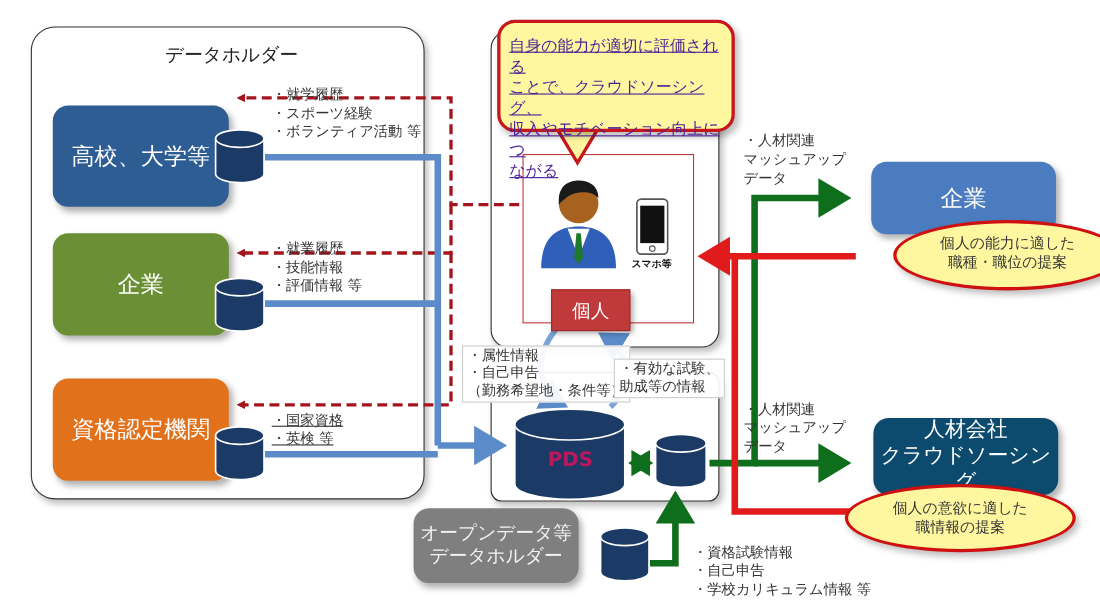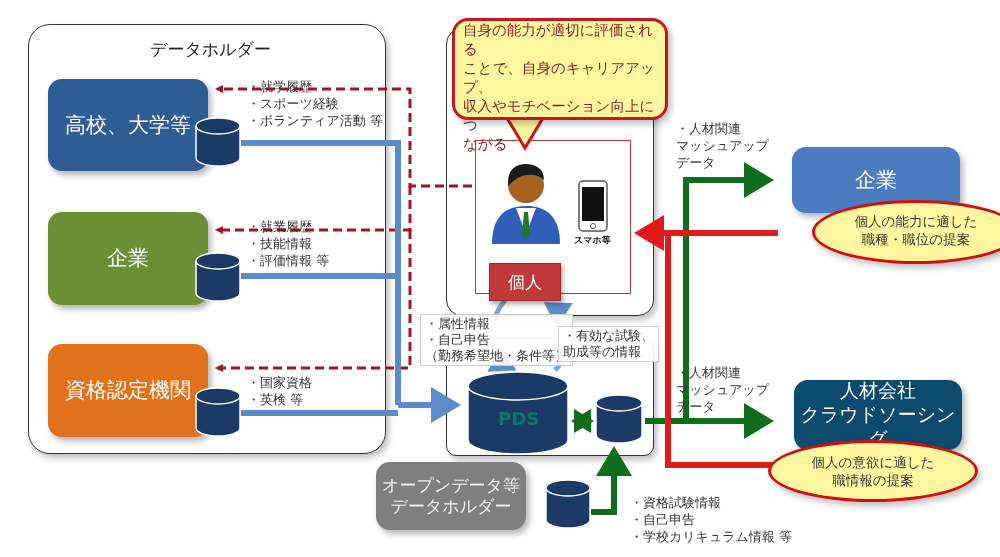--- a/index.html
+++ b/index.html
@@ -9,32 +9,32 @@
   .abs { position: absolute; }
   .panel { position: absolute; border: 1.5px solid #333; border-radius: 22px; background: #fff;
            box-shadow: 3px 4px 6px rgba(0,0,0,0.25); }
   .title { position: absolute; font-size: 17px; color: #222; white-space: nowrap; }
   .org { position: absolute; border-radius: 14px; color: #fff; display: flex; align-items: center;
          justify-content: center; text-align: center; box-shadow: 3px 4px 6px rgba(0,0,0,0.3);
          font-size: 21px; line-height: 1.25; }
   .note { position: absolute; font-size: 13px; line-height: 17px; color: #333; white-space: nowrap; }
   .note.center { text-align: left; }
   .bubble { position: absolute; background: #fff7a0; border: 3px solid #c8161d; border-radius: 16px;
-            font-size: 14.5px; line-height: 19px; color: #7f1d1d; padding: 0 8px; box-sizing: border-box;
-            box-shadow: 3px 4px 6px rgba(0,0,0,0.25); }
+            font-size: 14.5px; line-height: 19px; color: #4c1d95; padding: 12px 8px; box-sizing: border-box;
+            box-shadow: 3px 4px 6px rgba(0,0,0,0.25); text-decoration: underline; }
   .ellipse { position: absolute; background: #fff7a0; border: 3px solid #d01010; border-radius: 50%;
              display: flex; align-items: center; justify-content: center; text-align: center;
              font-size: 13.5px; line-height: 18px; color: #333; box-sizing: border-box;
              box-shadow: 3px 4px 6px rgba(0,0,0,0.25); }
   .kojin { position: absolute; background: #c0393b; color: #fff; font-size: 17px;
            display: flex; align-items: center; justify-content: center;
-           box-shadow: 2px 3px 5px rgba(0,0,0,0.35); border: 1px solid #a02828; }
+           box-shadow: 2px 3px 5px rgba(0,0,0,0.35); border: 1px solid #a02828; margin-left: 12px; }
   .label-box { position: absolute; background: rgba(255,255,255,0.92); border: 1px solid #ccc;
                font-size: 13px; line-height: 16px; padding: 1px 4px; white-space: nowrap; color: #333; }
-  .pds-label { position: absolute; color: #0f766e; font-weight: bold; font-size: 18px; }
+  .pds-label { position: absolute; color: #be185d; font-weight: bold; font-size: 18px; }
   .phone-label { position: absolute; font-size: 9px; font-weight: bold; color: #111; }
 </style>
 </head>
 <body>
 
 <div id="stage">
 
   <div class="panel" style="left:28px; top:24px; width:356px; height:428px;"></div>
   <div class="title" style="left:150px; top:38px;">データホルダー</div>
 
@@ -111,21 +111,21 @@
         <path d="M0,8 L0,40 A23,8 0 0 0 46,40 L46,8" fill="#1b3a66" stroke="#fff" stroke-width="1.5"></path>
         <ellipse cx="23" cy="8" rx="23" ry="8" fill="#1b3a66" stroke="#fff" stroke-width="1.5"></ellipse>
       </g>
       <g transform="translate(546,480)">
         <path d="M0,8 L0,40 A22,8 0 0 0 44,40 L44,8" fill="#1b3a66" stroke="#fff" stroke-width="1.5"></path>
         <ellipse cx="22" cy="8" rx="22" ry="8" fill="#1b3a66" stroke="#fff" stroke-width="1.5"></ellipse>
       </g>
     </g>
   </svg>
 
-  <div class="org" style="left:48px; top:79px; width:160px; height:92px; background:#2e5d94;">
+  <div class="org" style="left:48px; top:96px; width:160px; height:92px; background:#2e5d94;">
     <span>高校、大学等</span>
   </div>
   <div class="org" style="left:48px; top:212px; width:160px; height:93px; background:#6a8f34;">
     <span>企業</span>
   </div>
   <div class="org" style="left:48px; top:344px; width:160px; height:93px; background:#e2711c;">
     <span>資格認定機関</span>
   </div>
 
   <svg class="abs" style="left:0;top:0;pointer-events:none;" width="1000" height="557">
@@ -146,21 +146,21 @@
   <div class="note" style="left:247px; top:78px;">
     <div>・就学履歴</div>
     <div>・スポーツ経験</div>
     <div>・ボランティア活動 等</div>
   </div>
   <div class="note" style="left:247px; top:218px;">
     <div>・就業履歴</div>
     <div>・技能情報</div>
     <div>・評価情報 等</div>
   </div>
-  <div class="note" style="left:247px; top:374px;">
+  <div class="note" style="left:247px; top:374px;text-decoration:underline;">
     <div>・国家資格</div>
     <div>・英検 等</div>
   </div>
 
   <div class="abs" style="left:475px; top:140px; width:154px; height:152px; border:1.5px solid #c0393b; background:#fff;"></div>
 
   <svg class="abs" style="left:486px; top:158px;" width="80" height="86" viewBox="0 0 80 86">
     <path d="M6,86 C6,58 20,48 40,48 C60,48 74,58 74,86 Z" fill="#2f5fb8"></path>
     <path d="M30,50 L40,76 L50,50 Z" fill="#ffffff"></path>
     <path d="M38,54 L42,54 L44,76 L40,82 L36,76 Z" fill="#1e7a2a"></path>
@@ -177,21 +177,21 @@
 
   <div class="kojin" style="left:489px; top:263px; width:70px; height:36px;">
     <span>個人</span>
   </div>
 
   <svg class="abs" style="left:505px; top:118px;" width="40" height="34">
     <path d="M2,0 L20,30 L38,0" fill="#fff7a0" stroke="#c8161d" stroke-width="3"></path>
   </svg>
   <div class="bubble" style="left:452px; top:18px; width:216px; height:102px;">
     <div>自身の能力が適切に評価される</div>
-    <div>ことで、自身のキャリアアップ、</div>
+    <div>ことで、クラウドソーシング、</div>
     <div>収入やモチベーション向上につ</div>
     <div>ながる</div>
   </div>
 
   <div class="label-box" style="left:420px; top:314px;">
     <div>・属性情報</div>
     <div>・自己申告</div>
     <div>（勤務希望地・条件等）</div>
   </div>
   <div class="label-box" style="left:558px; top:326px;">

